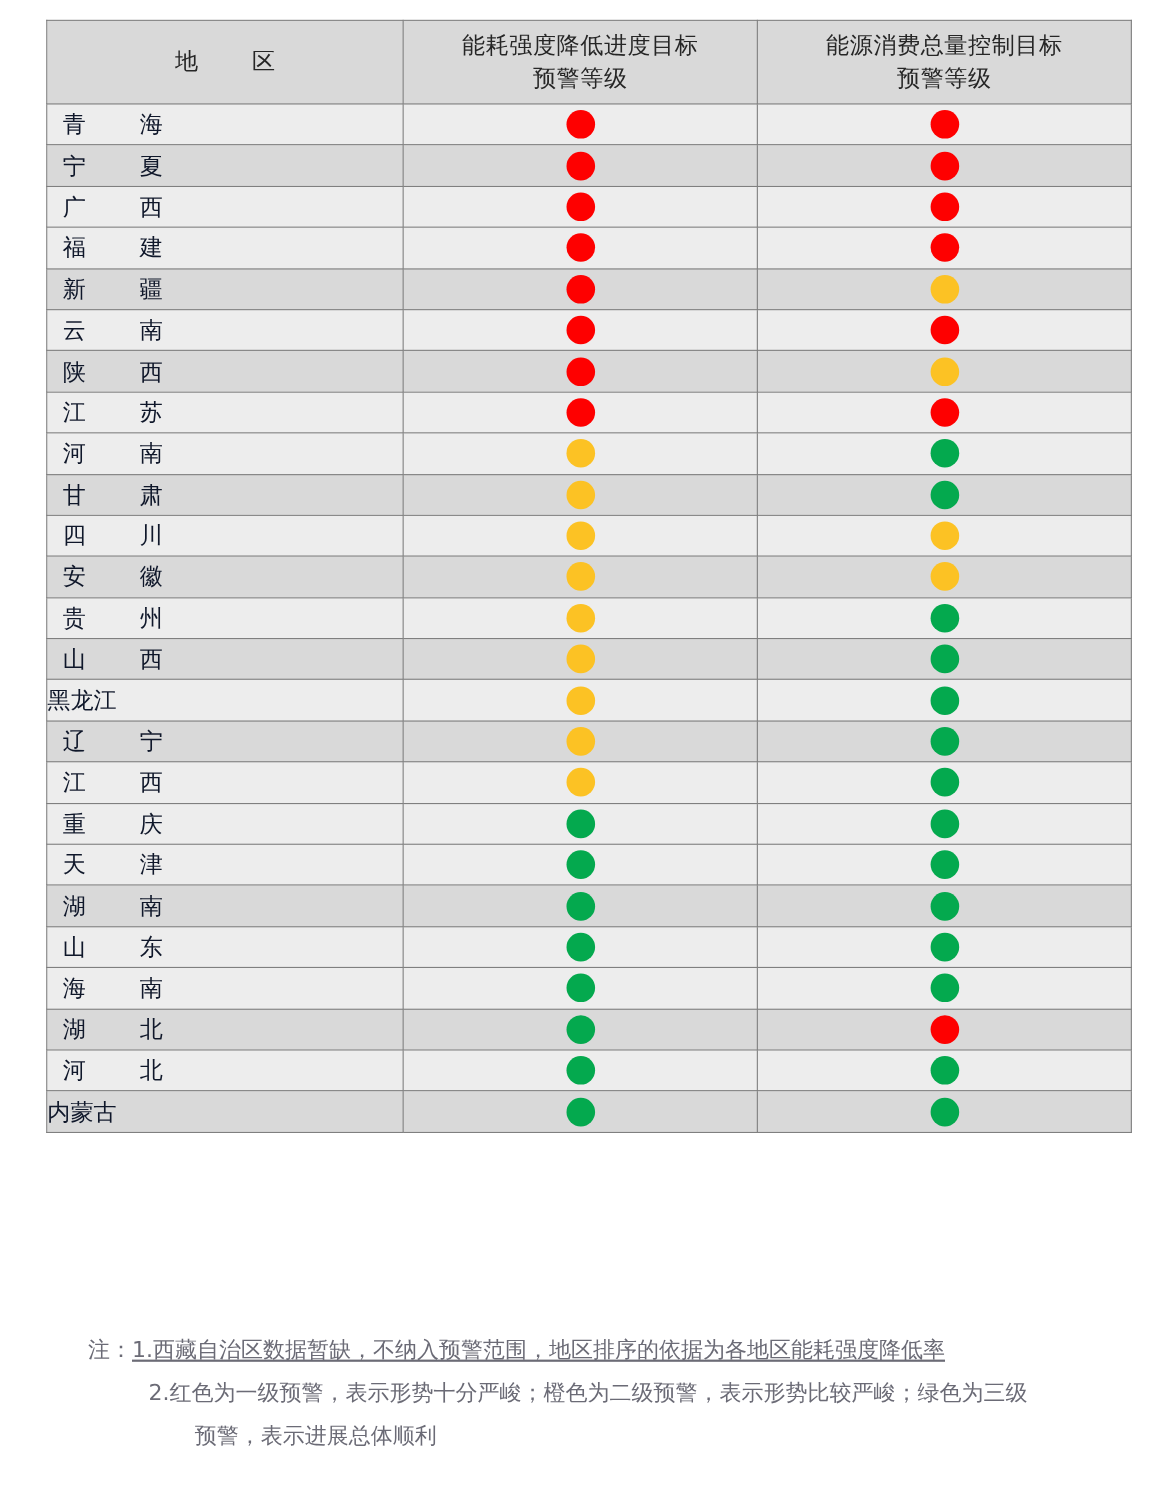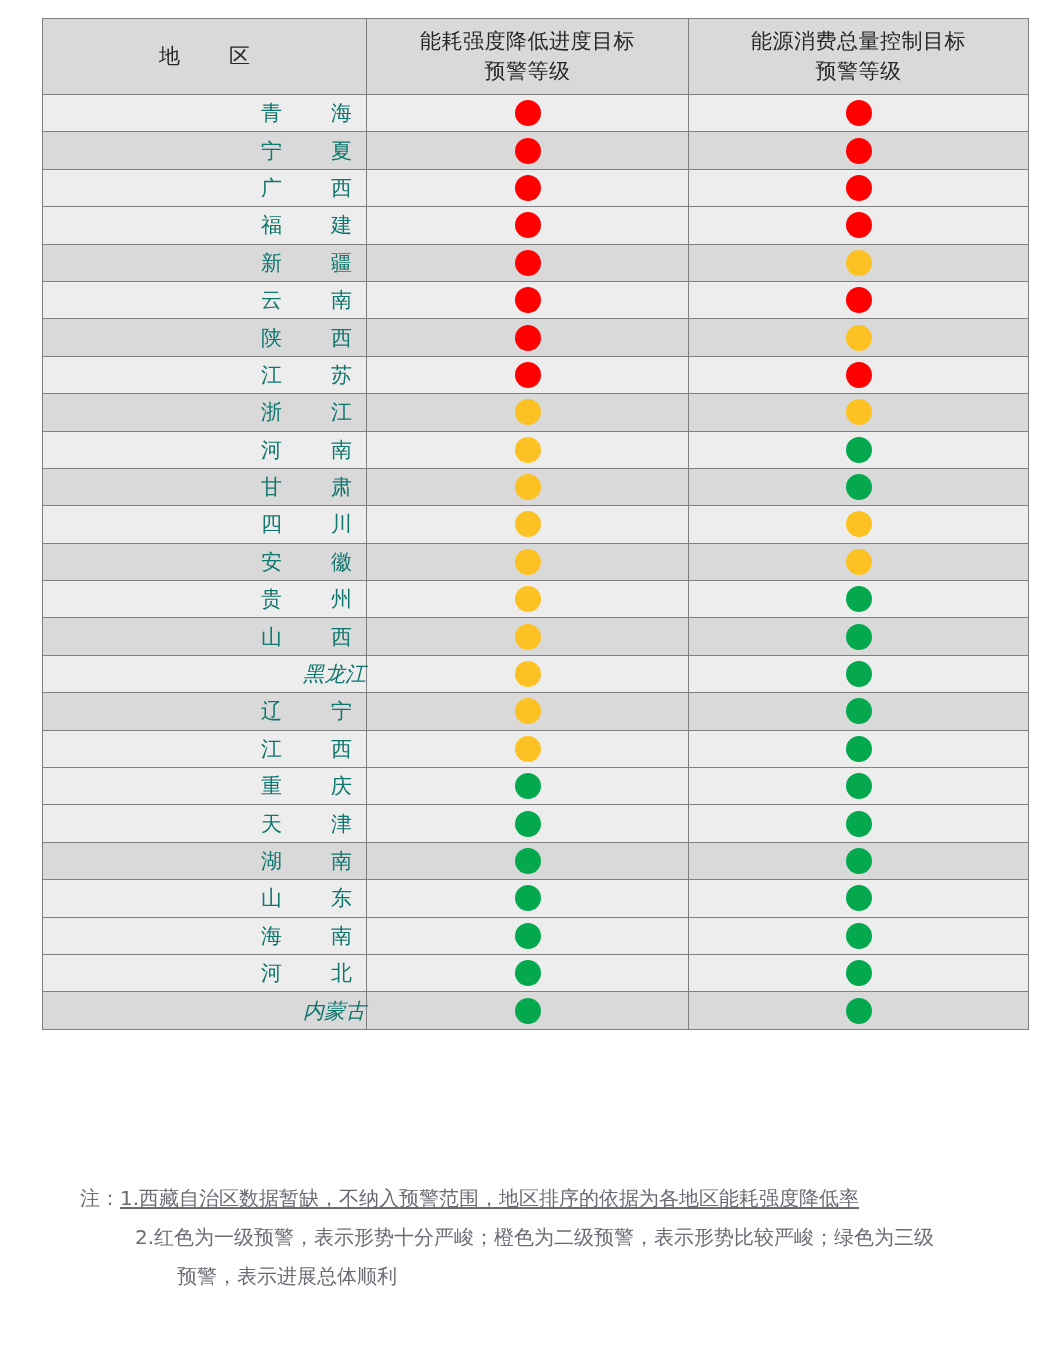--- a/index.html
+++ b/index.html
@@ -61,32 +61,31 @@
     font-size: 21px;
     letter-spacing: 14px;
     text-indent: 14px;
   }
 
   tbody tr { height: 37.4px; }
   tbody tr.odd  td { background: #ededed; }
   tbody tr.even td { background: #d9d9d9; }
 
   td.region-cell {
-    text-align: right;
+    text-align: left;
     vertical-align: middle;
     font-size: 21px;
-    color: #0f766e;
+    color: #0f172a;
     letter-spacing: 14px;
     text-indent: 14px;
     white-space: nowrap;
   }
   td.region-cell.narrow {
     letter-spacing: 0px;
     text-indent: 0px;
-    font-style: italic;
   }
 
   td.dot-cell {
     text-align: center;
     vertical-align: middle;
   }
 
   .dot {
     display: inline-block;
     width: 26px;
@@ -95,21 +94,21 @@
     vertical-align: middle;
   }
   .dot.red    { background: #fe0000; }
   .dot.orange { background: #fcc224; }
   .dot.green  { background: #04a94e; }
 
   
   .notes {
     position: absolute;
     left: 42px;
-    top: 1179px;
+    top: 1208px;
     width: 990px;
     font-size: 20px;
     line-height: 1.95;
     color: #6b6b76;
   }
   .note-line {
     white-space: nowrap;
   }
   .note-line.l1 { padding-left: 38px; }
   .note-line.l2 { padding-left: 93px; }
@@ -181,25 +180,20 @@
         <tr class="even">
           <td class="region-cell">陕　西</td>
           <td class="dot-cell"><span class="dot red"></span></td>
           <td class="dot-cell"><span class="dot orange"></span></td>
         </tr>
         <tr class="odd">
           <td class="region-cell">江　苏</td>
           <td class="dot-cell"><span class="dot red"></span></td>
           <td class="dot-cell"><span class="dot red"></span></td>
         </tr>
-        <tr class="even">
-          <td class="region-cell">浙　江</td>
-          <td class="dot-cell"><span class="dot orange"></span></td>
-          <td class="dot-cell"><span class="dot orange"></span></td>
-        </tr>
         <tr class="odd">
           <td class="region-cell">河　南</td>
           <td class="dot-cell"><span class="dot orange"></span></td>
           <td class="dot-cell"><span class="dot green"></span></td>
         </tr>
         <tr class="even">
           <td class="region-cell">甘　肃</td>
           <td class="dot-cell"><span class="dot orange"></span></td>
           <td class="dot-cell"><span class="dot green"></span></td>
         </tr>
@@ -255,20 +249,25 @@
         </tr>
         <tr class="odd">
           <td class="region-cell">山　东</td>
           <td class="dot-cell"><span class="dot green"></span></td>
           <td class="dot-cell"><span class="dot green"></span></td>
         </tr>
         <tr class="odd">
           <td class="region-cell">海　南</td>
           <td class="dot-cell"><span class="dot green"></span></td>
           <td class="dot-cell"><span class="dot green"></span></td>
+        </tr>
+        <tr class="even">
+          <td class="region-cell">湖　北</td>
+          <td class="dot-cell"><span class="dot green"></span></td>
+          <td class="dot-cell"><span class="dot red"></span></td>
         </tr>
         <tr class="odd">
           <td class="region-cell">河　北</td>
           <td class="dot-cell"><span class="dot green"></span></td>
           <td class="dot-cell"><span class="dot green"></span></td>
         </tr>
         <tr class="even">
           <td class="region-cell narrow">内蒙古</td>
           <td class="dot-cell"><span class="dot green"></span></td>
           <td class="dot-cell"><span class="dot green"></span></td>

